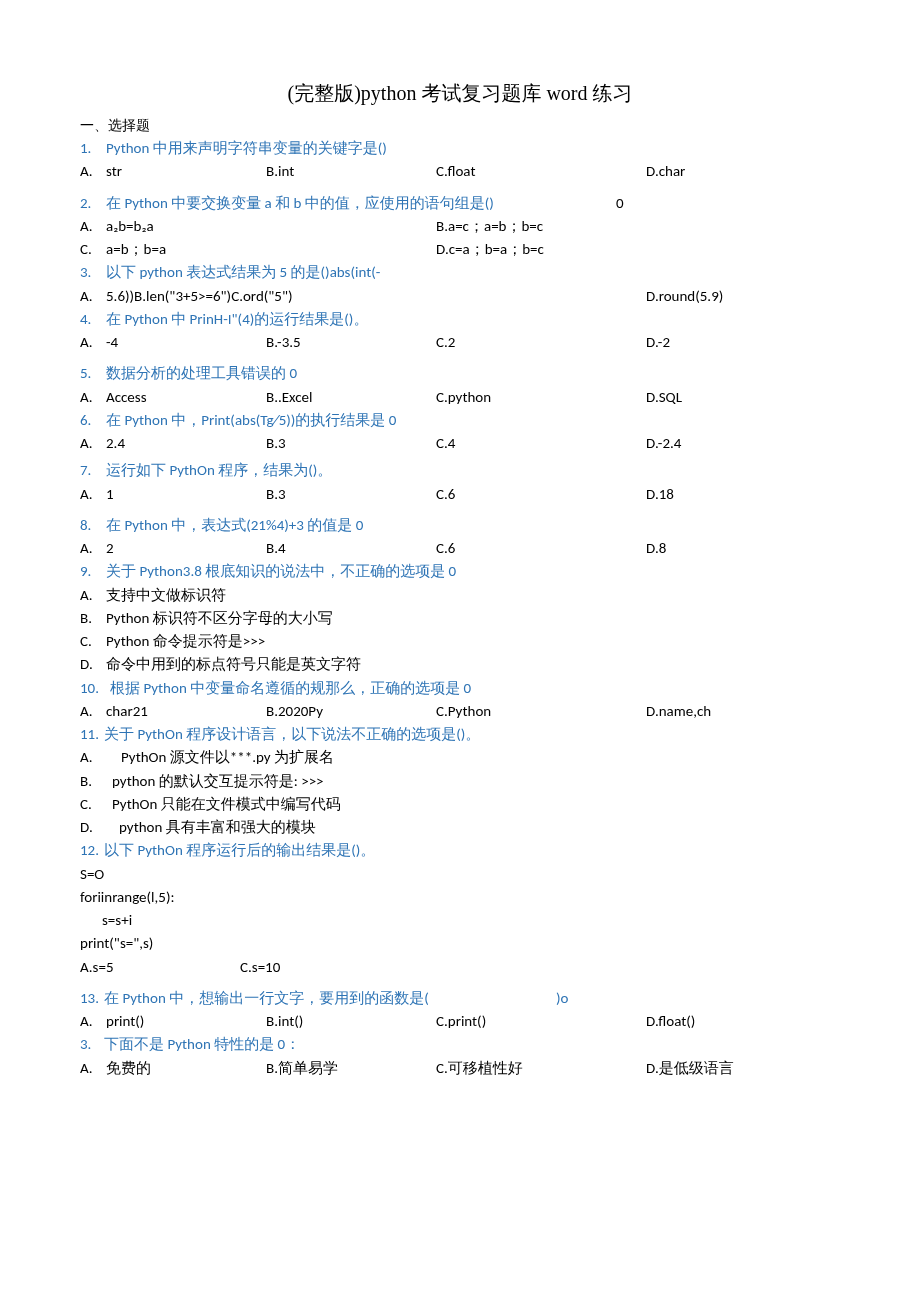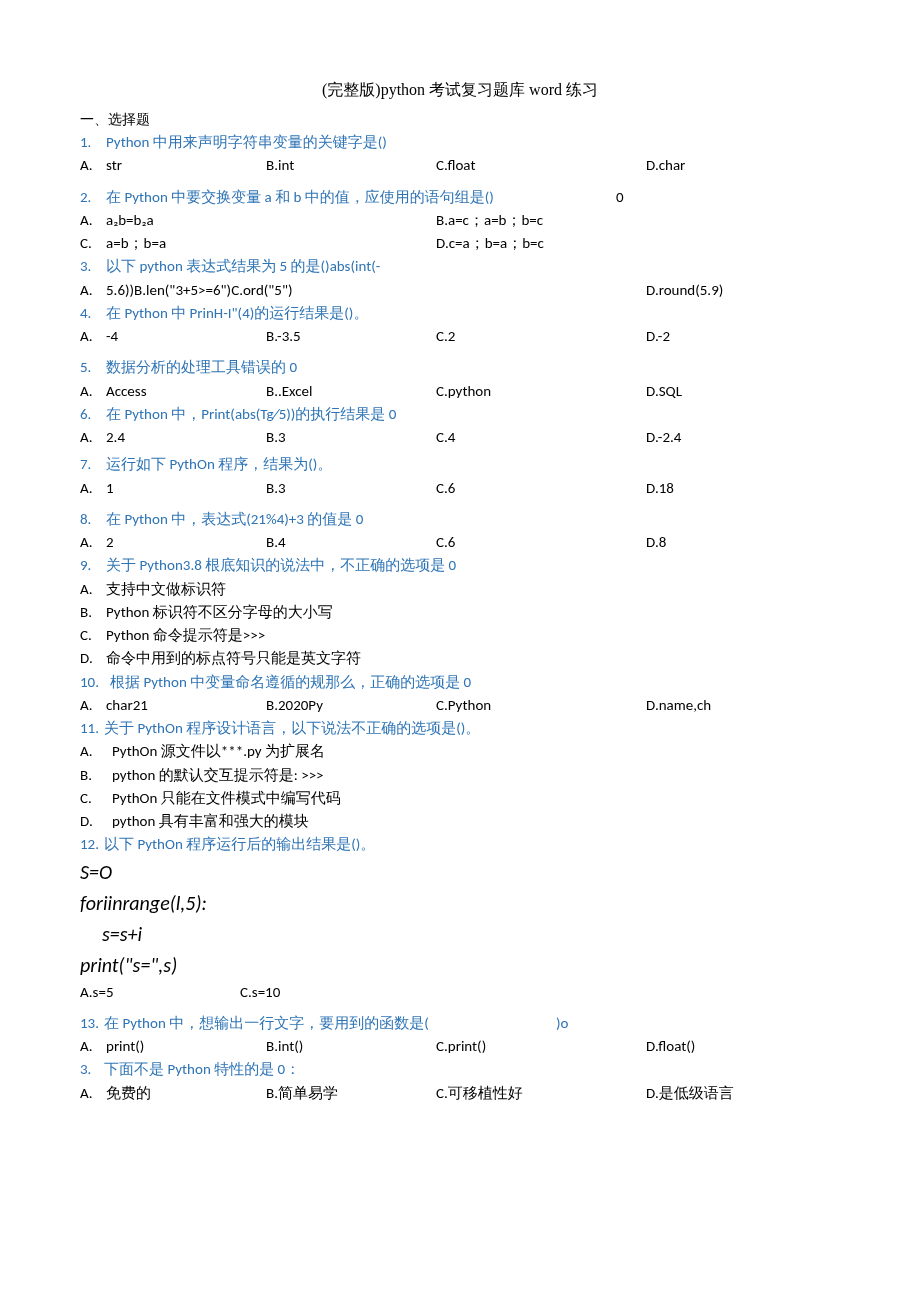--- a/index.html
+++ b/index.html
@@ -8,21 +8,21 @@
     background: #fff;
     font-family: "Microsoft YaHei", Calibri, Arial, sans-serif;
     color: #000;
     width: 920px;
   }
   .page {
     padding: 80px 80px 60px 80px;
   }
   .title {
     text-align: center;
-    font-size: 16px;
+    font-size: 20px;
     font-family: SimSun, "Songti SC", serif;
     margin-bottom: 10px;
   }
   .section-head {
     font-size: 14px;
     font-family: SimSun, "Songti SC", serif;
     margin: 4px 0 2px 0;
   }
   .row {
     display: flex;
@@ -59,24 +59,23 @@
   .flex4 .c4 { flex:1; }
   .flex2 {
     display: flex;
     font-size: 15px;
     line-height: 1.55;
   }
   .flex2 .ind { width: 26px; flex-shrink:0; }
   .flex2 .c1 { width: 330px; flex-shrink:0; }
   .flex2 .c2 { flex:1; }
   .plain {
-    font-size: 20px;
+    font-size: 15px;
     line-height: 1.55;
     padding-left: 0;
-    font-style: italic;
   }
   .indent1 { padding-left: 22px; }
   .blue { color:#2e74b5; }
 </style>
 </head>
 <body>
 
 <div class="page">
 
   <div class="title">(完整版)python 考试复习题库 word 练习</div>
@@ -218,33 +217,33 @@
     <span class="c3">C.Python</span>
     <span class="c4">D.name,ch</span>
   </div>
 
   <div class="row">
     <span class="num" style="width:30px;">11.</span>
     <span class="qtext" style="margin-left:-6px;">关于 PythOn 程序设计语言，以下说法不正确的选项是()。</span>
   </div>
   <div class="row">
       <span class="numblk">A.</span>
-      <span style="margin-left:6px;text-align:center;">PythOn 源文件以***.py 为扩展名</span>
+      <span style="margin-left:15px;text-align:center;">PythOn 源文件以***.py 为扩展名</span>
     </div>
   <div class="row">
       <span class="numblk">B.</span>
       <span style="margin-left:6px;">python 的默认交互提示符是: &gt;&gt;&gt;</span>
     </div>
   <div class="row">
       <span class="numblk">C.</span>
       <span style="margin-left:6px;">PythOn 只能在文件模式中编写代码</span>
     </div>
   <div class="row">
       <span class="numblk">D.</span>
-      <span style="margin-left:6px;text-align:center;">python 具有丰富和强大的模块</span>
+      <span style="margin-left:13px;text-align:center;">python 具有丰富和强大的模块</span>
     </div>
 
   <div class="row">
     <span class="num" style="width:30px;">12.</span>
     <span class="qtext" style="margin-left:-6px;">以下 PythOn 程序运行后的输出结果是()。</span>
   </div>
   <div class="plain">S=O</div>
   <div class="plain">foriinrange(l,5):</div>
   <div class="plain indent1">s=s+i</div>
   <div class="plain">print("s=",s)</div>

